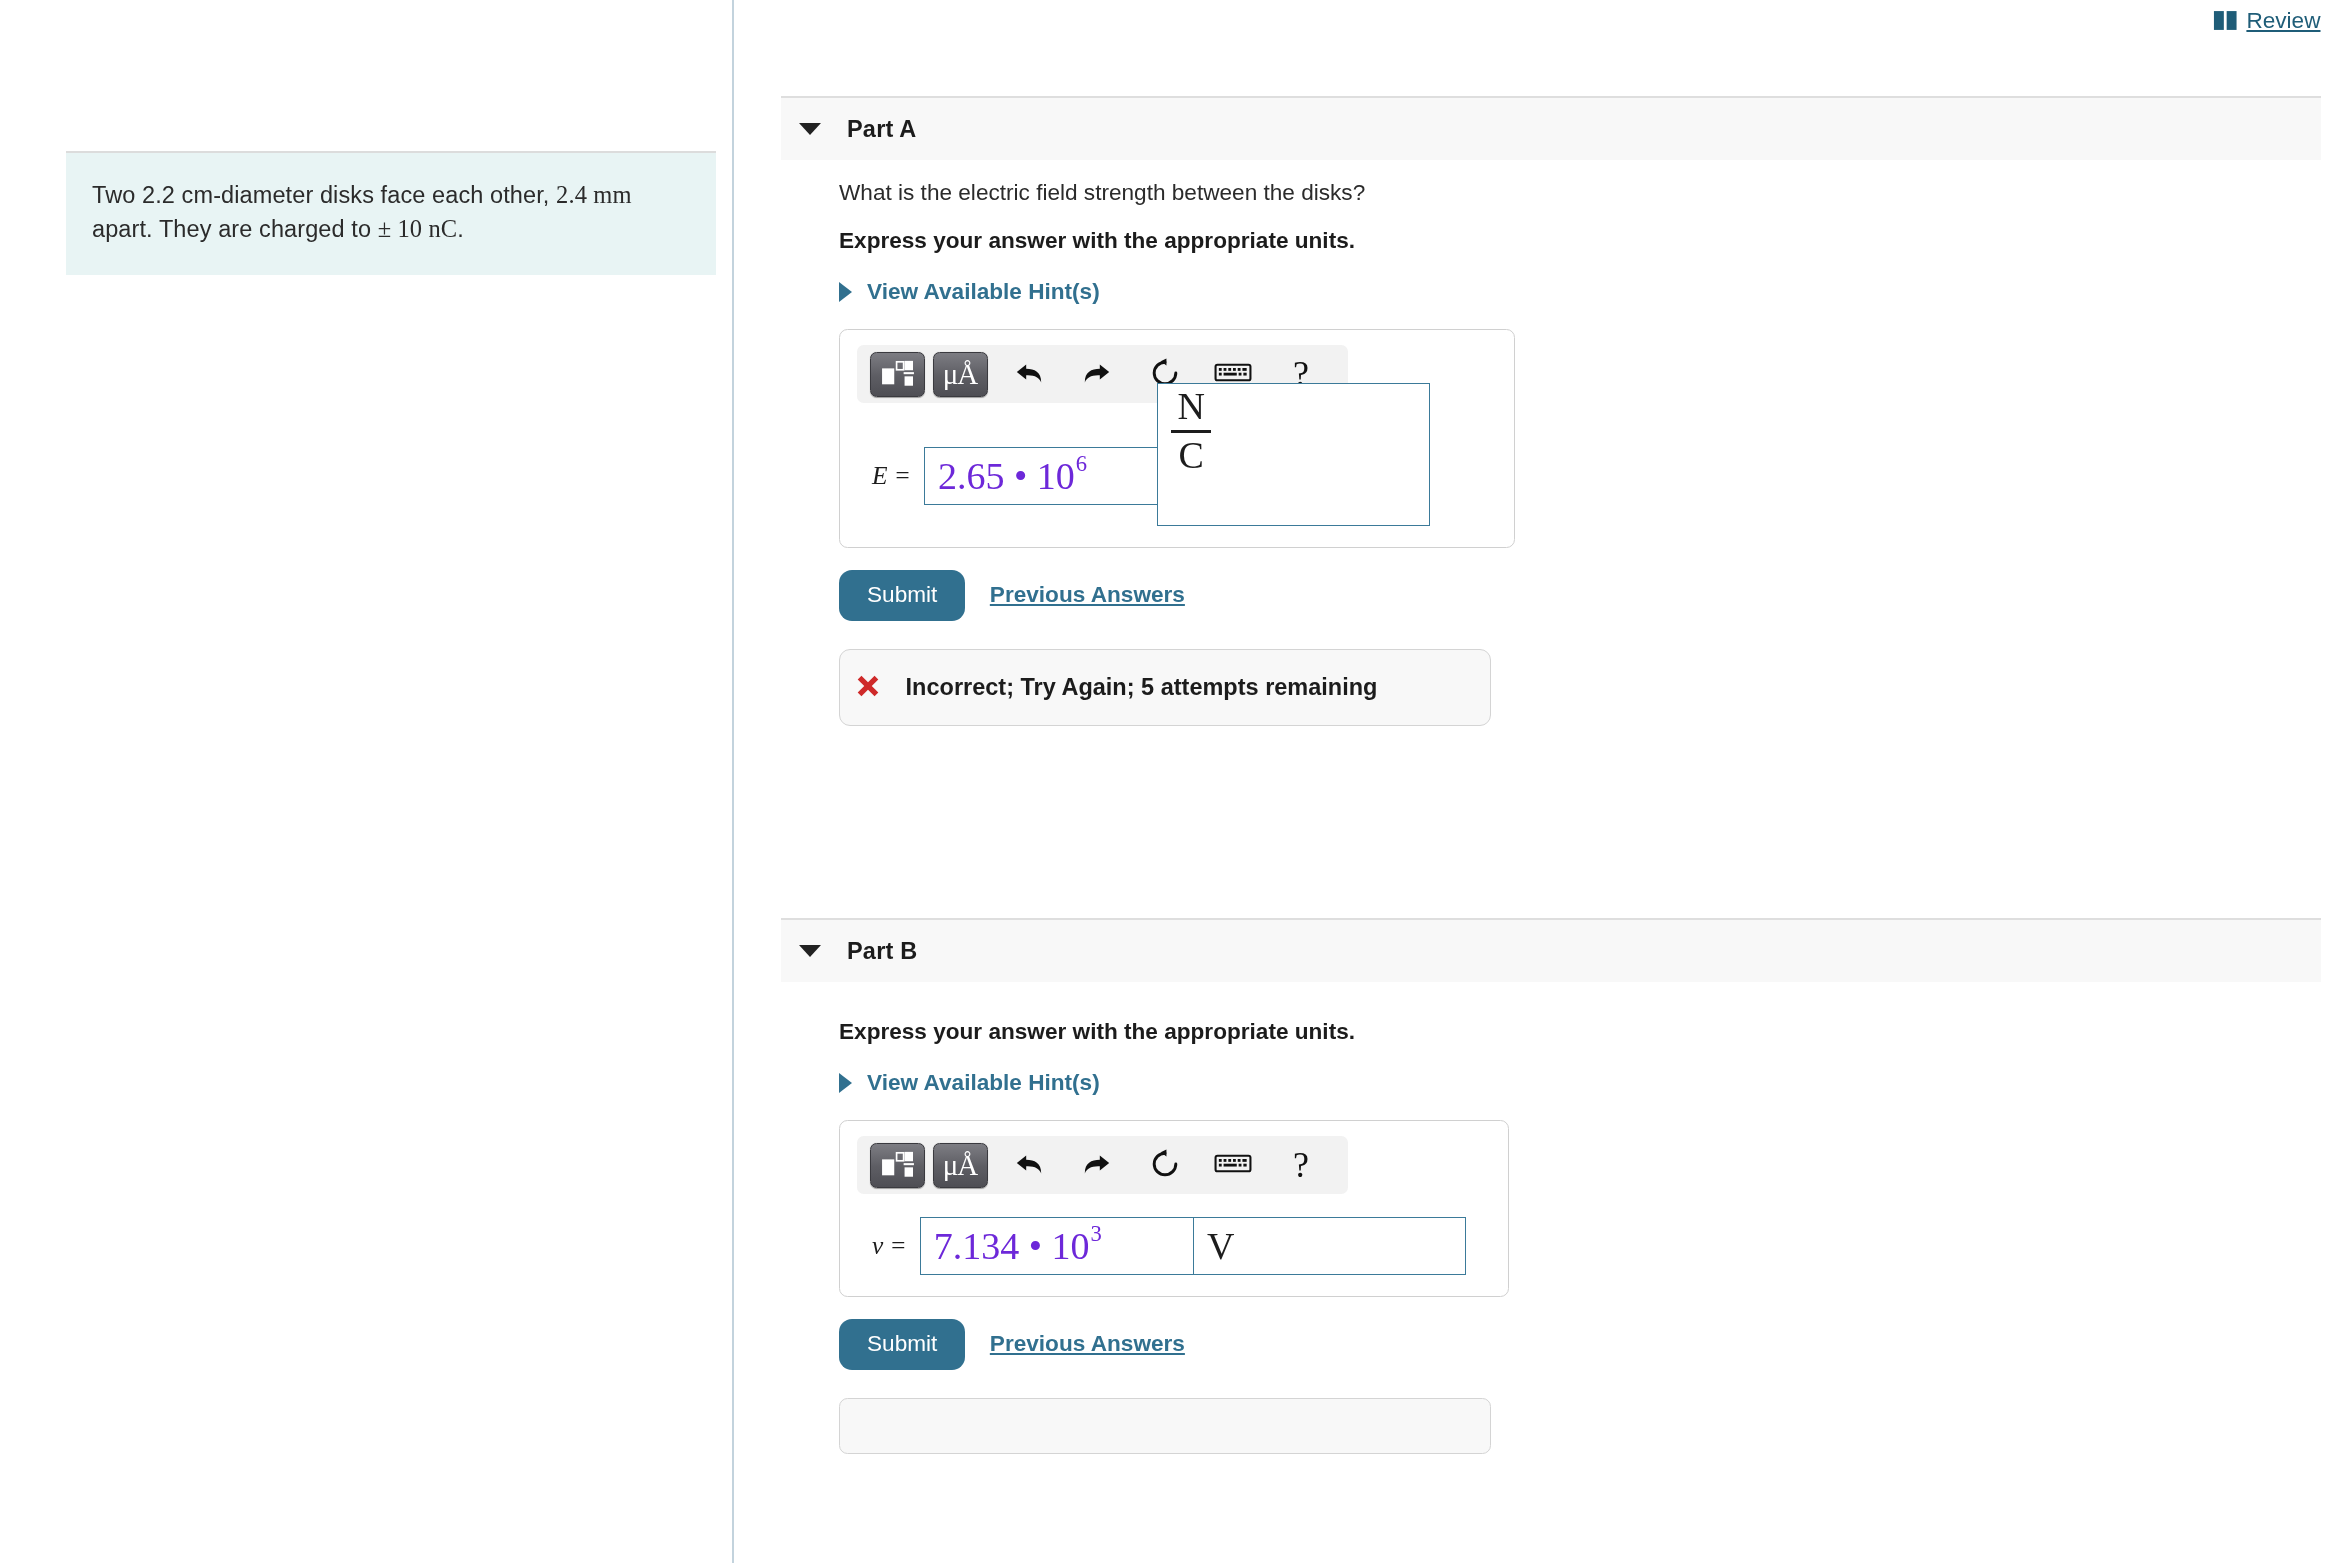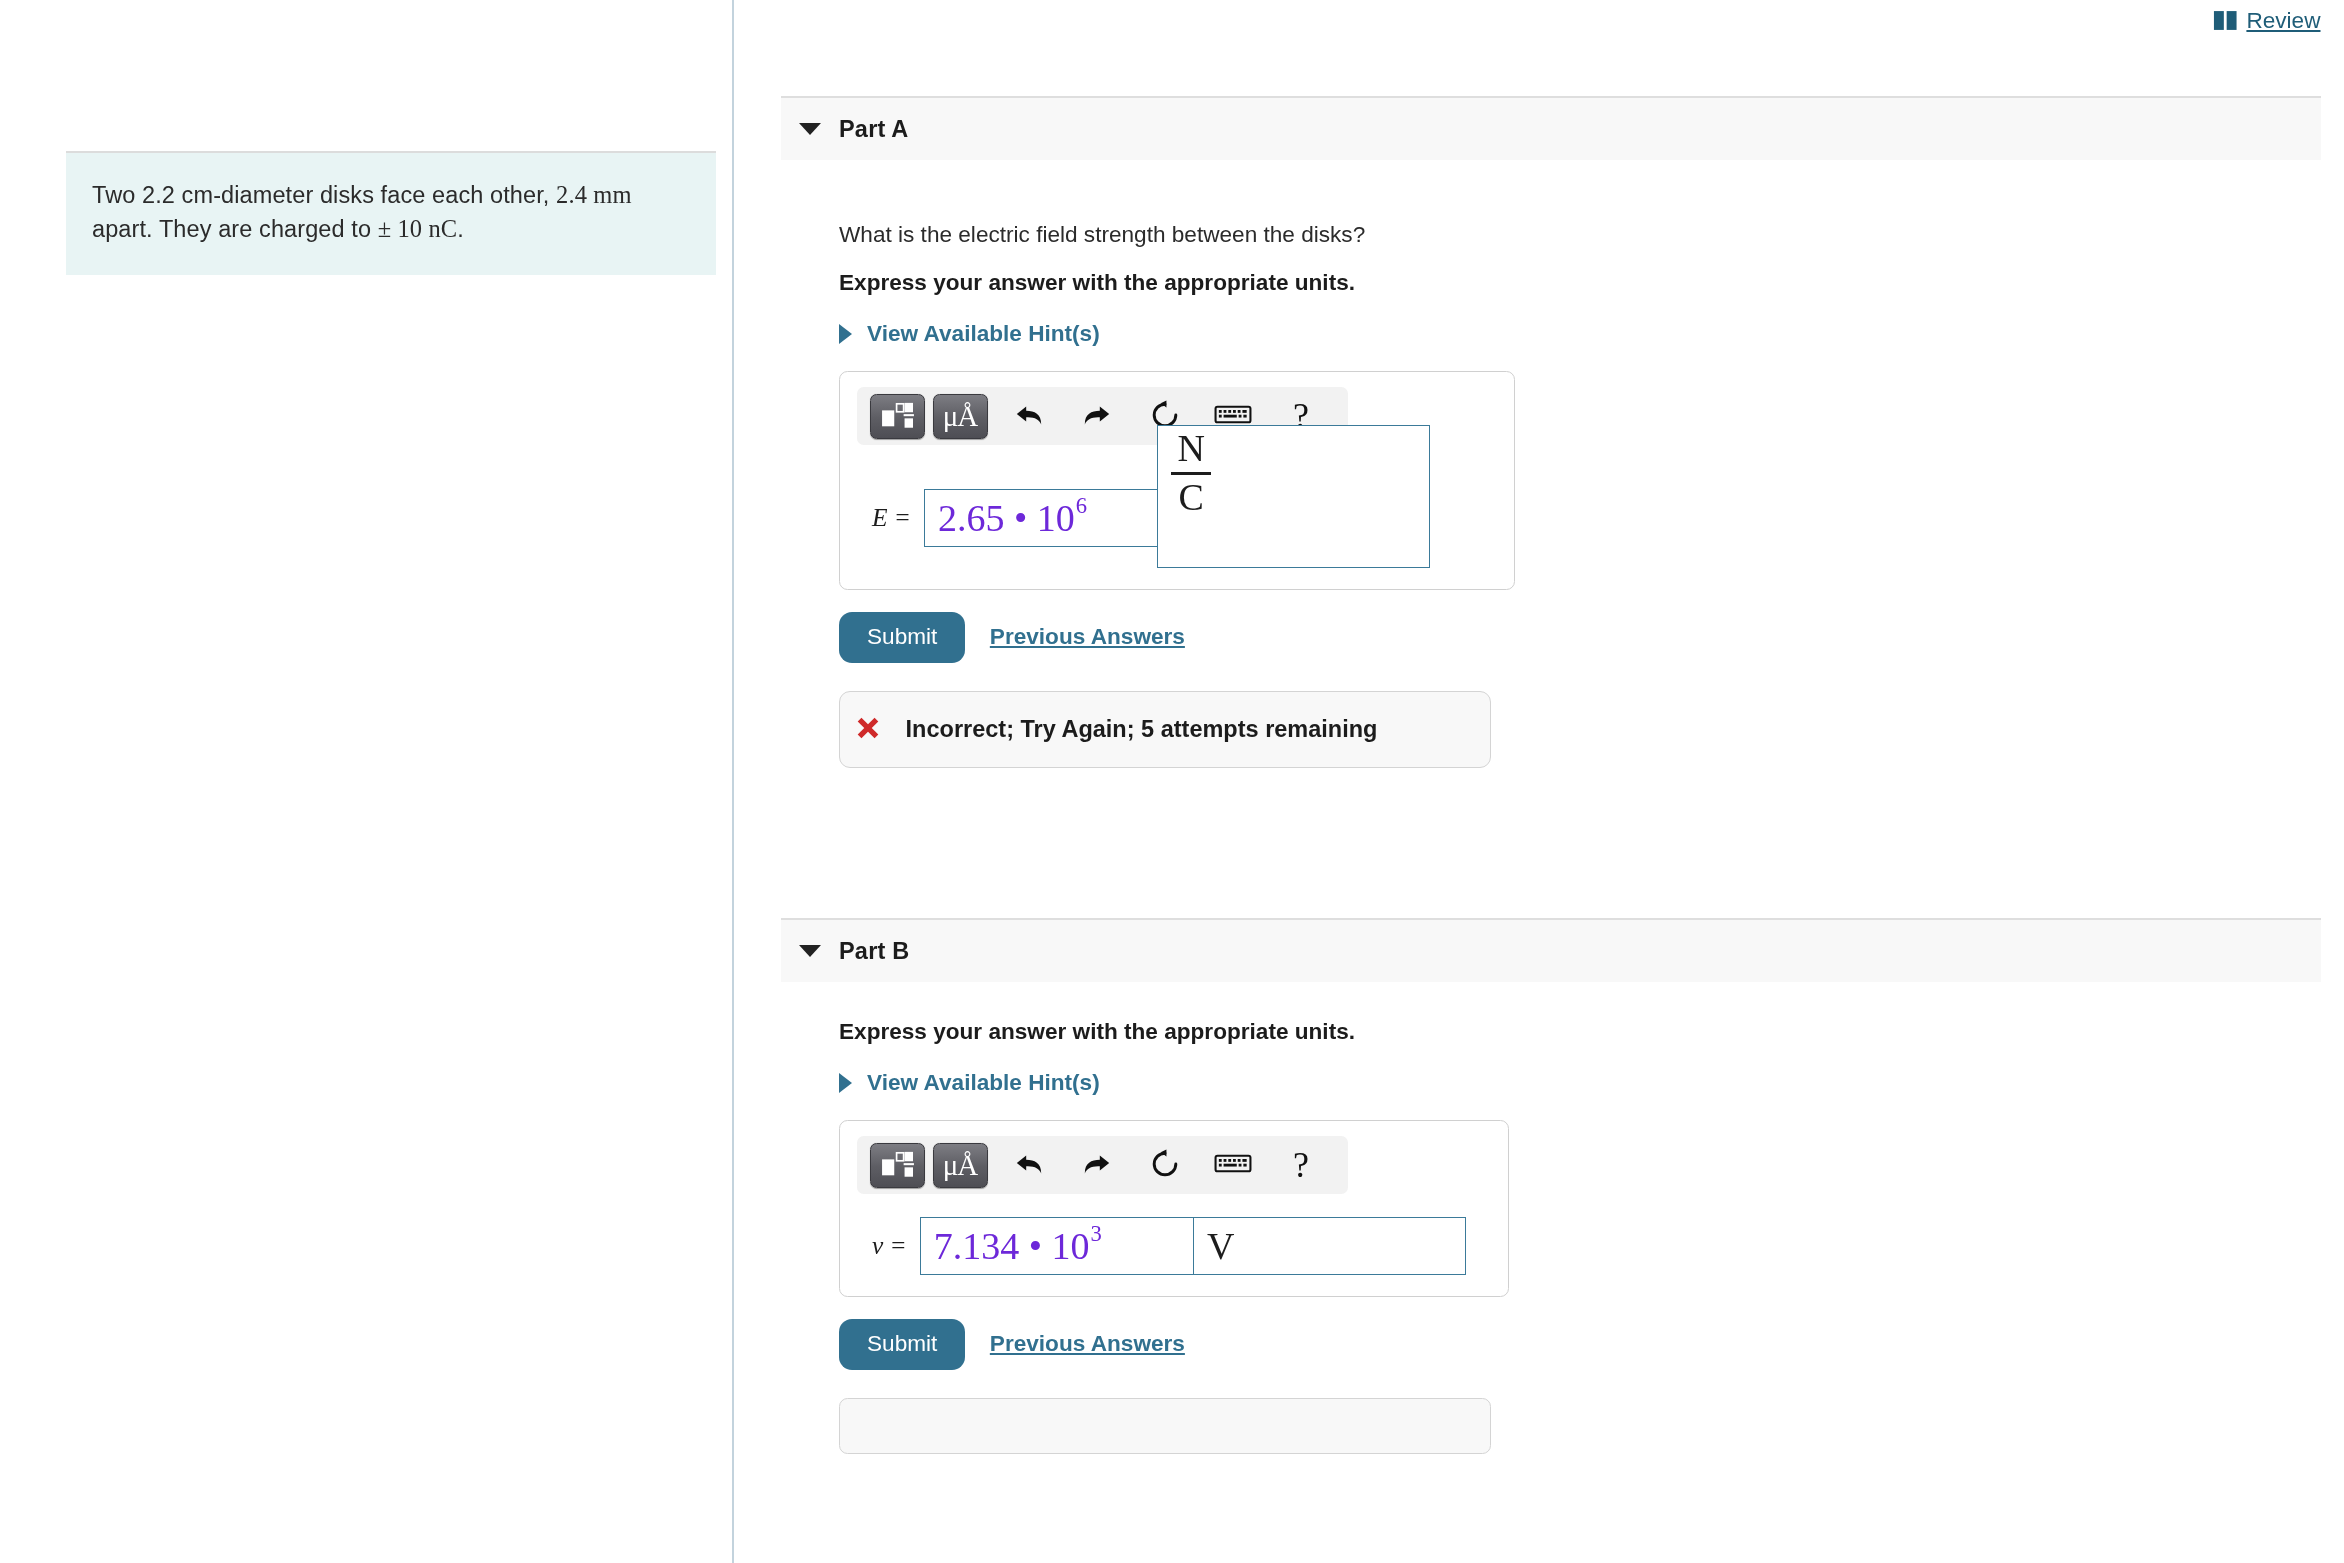--- a/index.html
+++ b/index.html
@@ -85,20 +85,21 @@
   .part-header {
     position: absolute;
     left: 47px;
     width: 1540px;
     height: 64px;
     background: #f8f8f8;
     border-top: 2.8px solid #dedede;
     display: flex;
     align-items: center;
     padding-left: 0;
+    gap: 8px;
   }
   .part-caret {
     width: 58px;
     display: flex;
     align-items: center;
     justify-content: center;
     cursor: pointer;
   }
   .caret-down {
     width: 0; height: 0;
@@ -329,21 +330,21 @@
       <span class="review-link">Review</span>
     </div>
 
     <div class="part-header" style="top:96px;">
       <span class="part-caret">
           <span class="caret-down"></span>
         </span>
       <span class="part-title">Part A</span>
     </div>
 
-    <div class="part-body" style="top:177px;margin-top:42px;">
+    <div class="part-body" style="top:177px;">
       <div class="question-text">What is the electric field strength between the disks?</div>
       <div class="express-line" style="margin-top:19px;">Express your answer with the appropriate units.</div>
       <div class="hint-row" style="margin-top:24.5px;">
         <span class="caret-right"></span>
         <span class="hint-label">View Available Hint(s)</span>
       </div>
 
       <div class="answer-box" style="margin-top:24.5px; width:676px;">
         <div class="mathbar">
           <span class="mb-btn">

